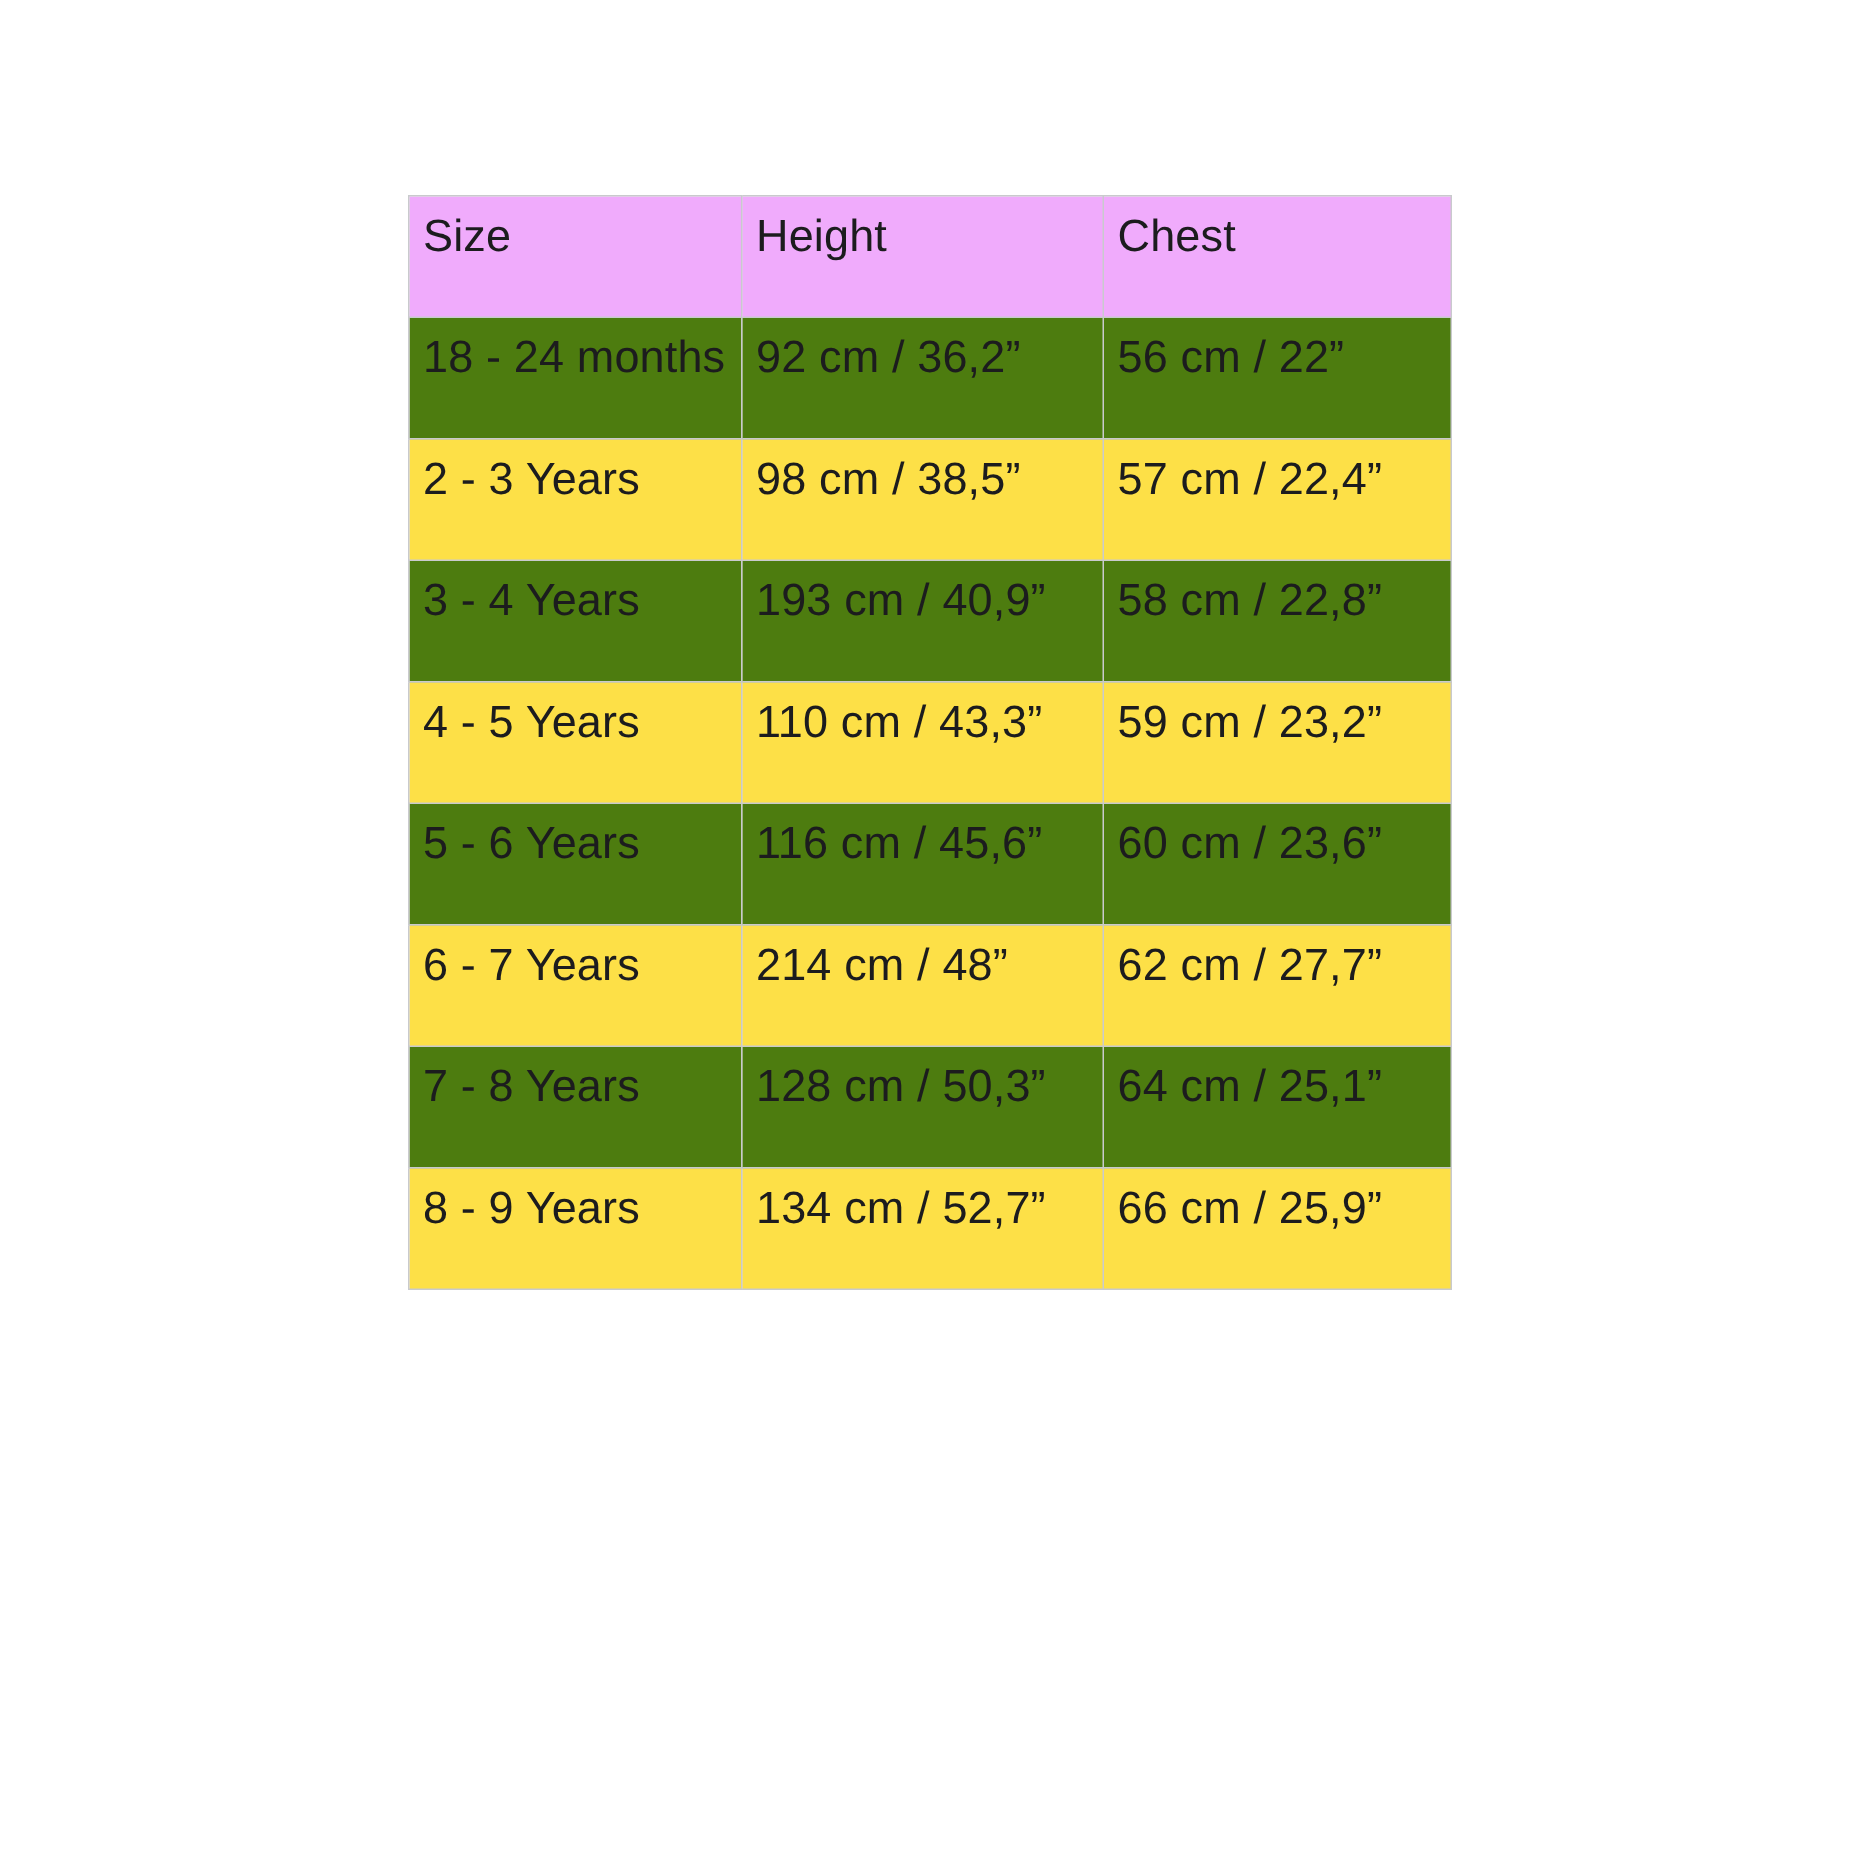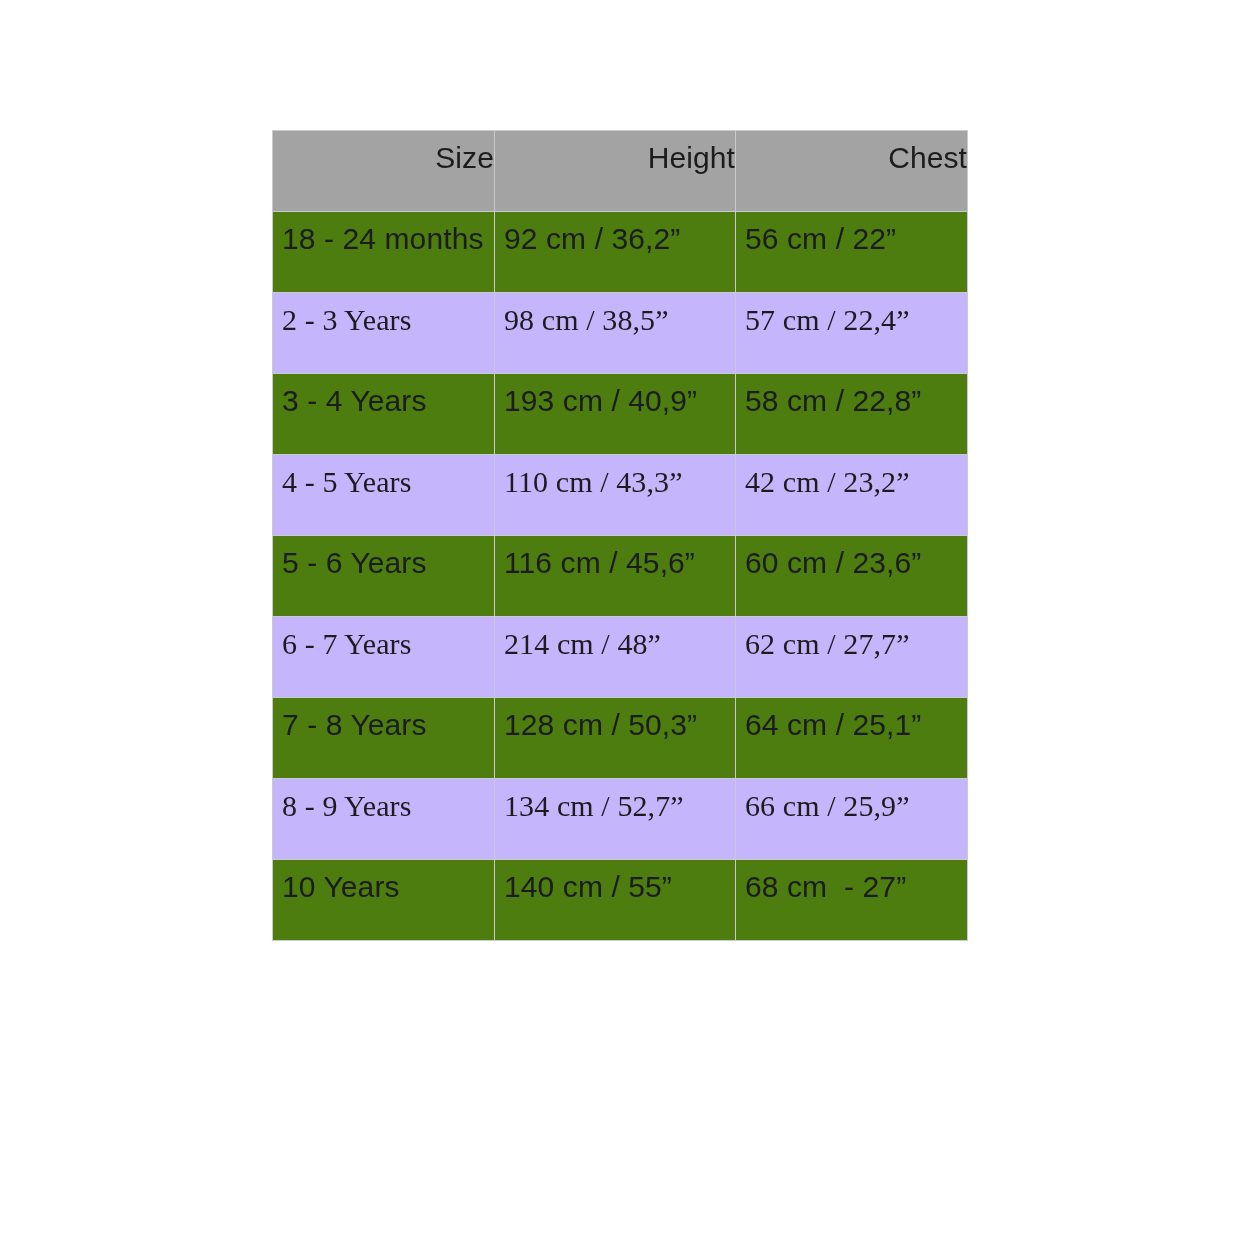--- a/index.html
+++ b/index.html
@@ -48,31 +48,29 @@
     text-align: left;
     font-weight: normal;
     font-size: 30px;
     line-height: 36px;
     color: #1c1c1e;
     letter-spacing: 0.1px;
     white-space: pre;
   }
 
   table.size-chart thead th {
-    background: #a3a3a3;
-    text-align: right;
+    background: #f0abfc;
   }
 
   table.size-chart tbody tr.shaded td {
     background: #4d7c0f;
   }
 
   table.size-chart tbody tr.plain td {
-    background: #c4b5fd;
-    font-family: Liberation Serif, serif;
+    background: #fde047;
   }
 </style>
 </head>
 <body>
 
 <div class="page">
   <div class="size-chart-wrap">
     <table class="size-chart">
       <colgroup>
         <col class="col-size">
@@ -98,21 +96,21 @@
           <td>57 cm / 22,4”</td>
         </tr>
         <tr class="shaded">
           <td>3 - 4 Years</td>
           <td>193 cm / 40,9”</td>
           <td>58 cm / 22,8”</td>
         </tr>
         <tr class="plain">
           <td>4 - 5 Years</td>
           <td>110 cm / 43,3”</td>
-          <td>42 cm / 23,2”</td>
+          <td>59 cm / 23,2”</td>
         </tr>
         <tr class="shaded">
           <td>5 - 6 Years</td>
           <td>116 cm / 45,6”</td>
           <td>60 cm / 23,6”</td>
         </tr>
         <tr class="plain">
           <td>6 - 7 Years</td>
           <td>214 cm / 48”</td>
           <td>62 cm / 27,7”</td>
@@ -120,21 +118,16 @@
         <tr class="shaded">
           <td>7 - 8 Years</td>
           <td>128 cm / 50,3”</td>
           <td>64 cm / 25,1”</td>
         </tr>
         <tr class="plain">
           <td>8 - 9 Years</td>
           <td>134 cm / 52,7”</td>
           <td>66 cm / 25,9”</td>
         </tr>
-        <tr class="shaded">
-          <td>10 Years</td>
-          <td>140 cm / 55”</td>
-          <td>68 cm  - 27”</td>
-        </tr>
       </tbody>
     </table>
   </div>
 </div>
 
 </body></html>

